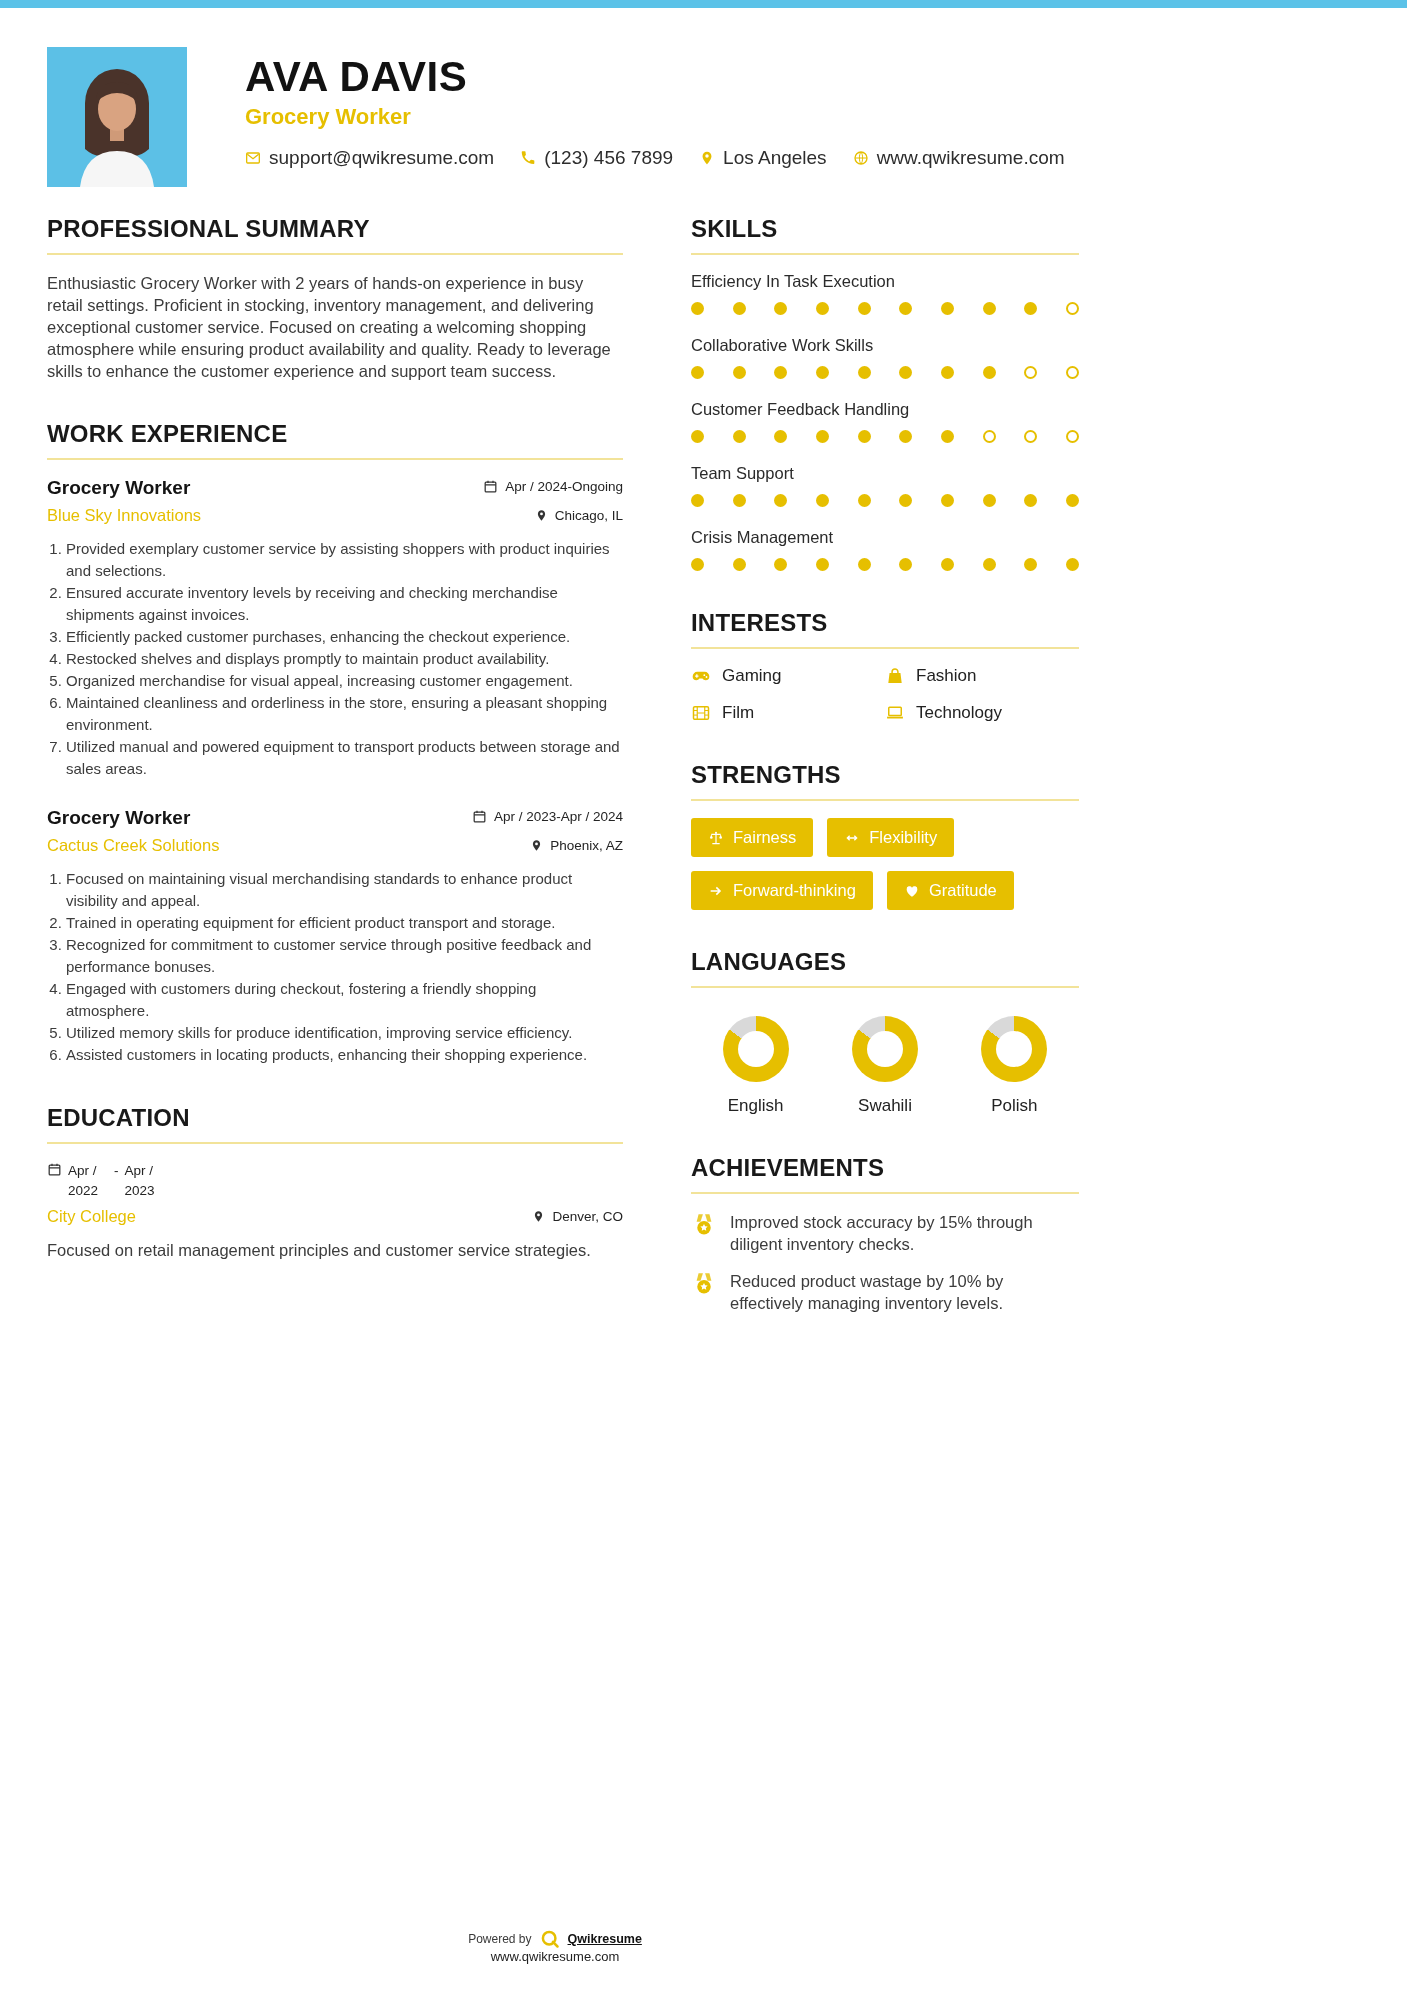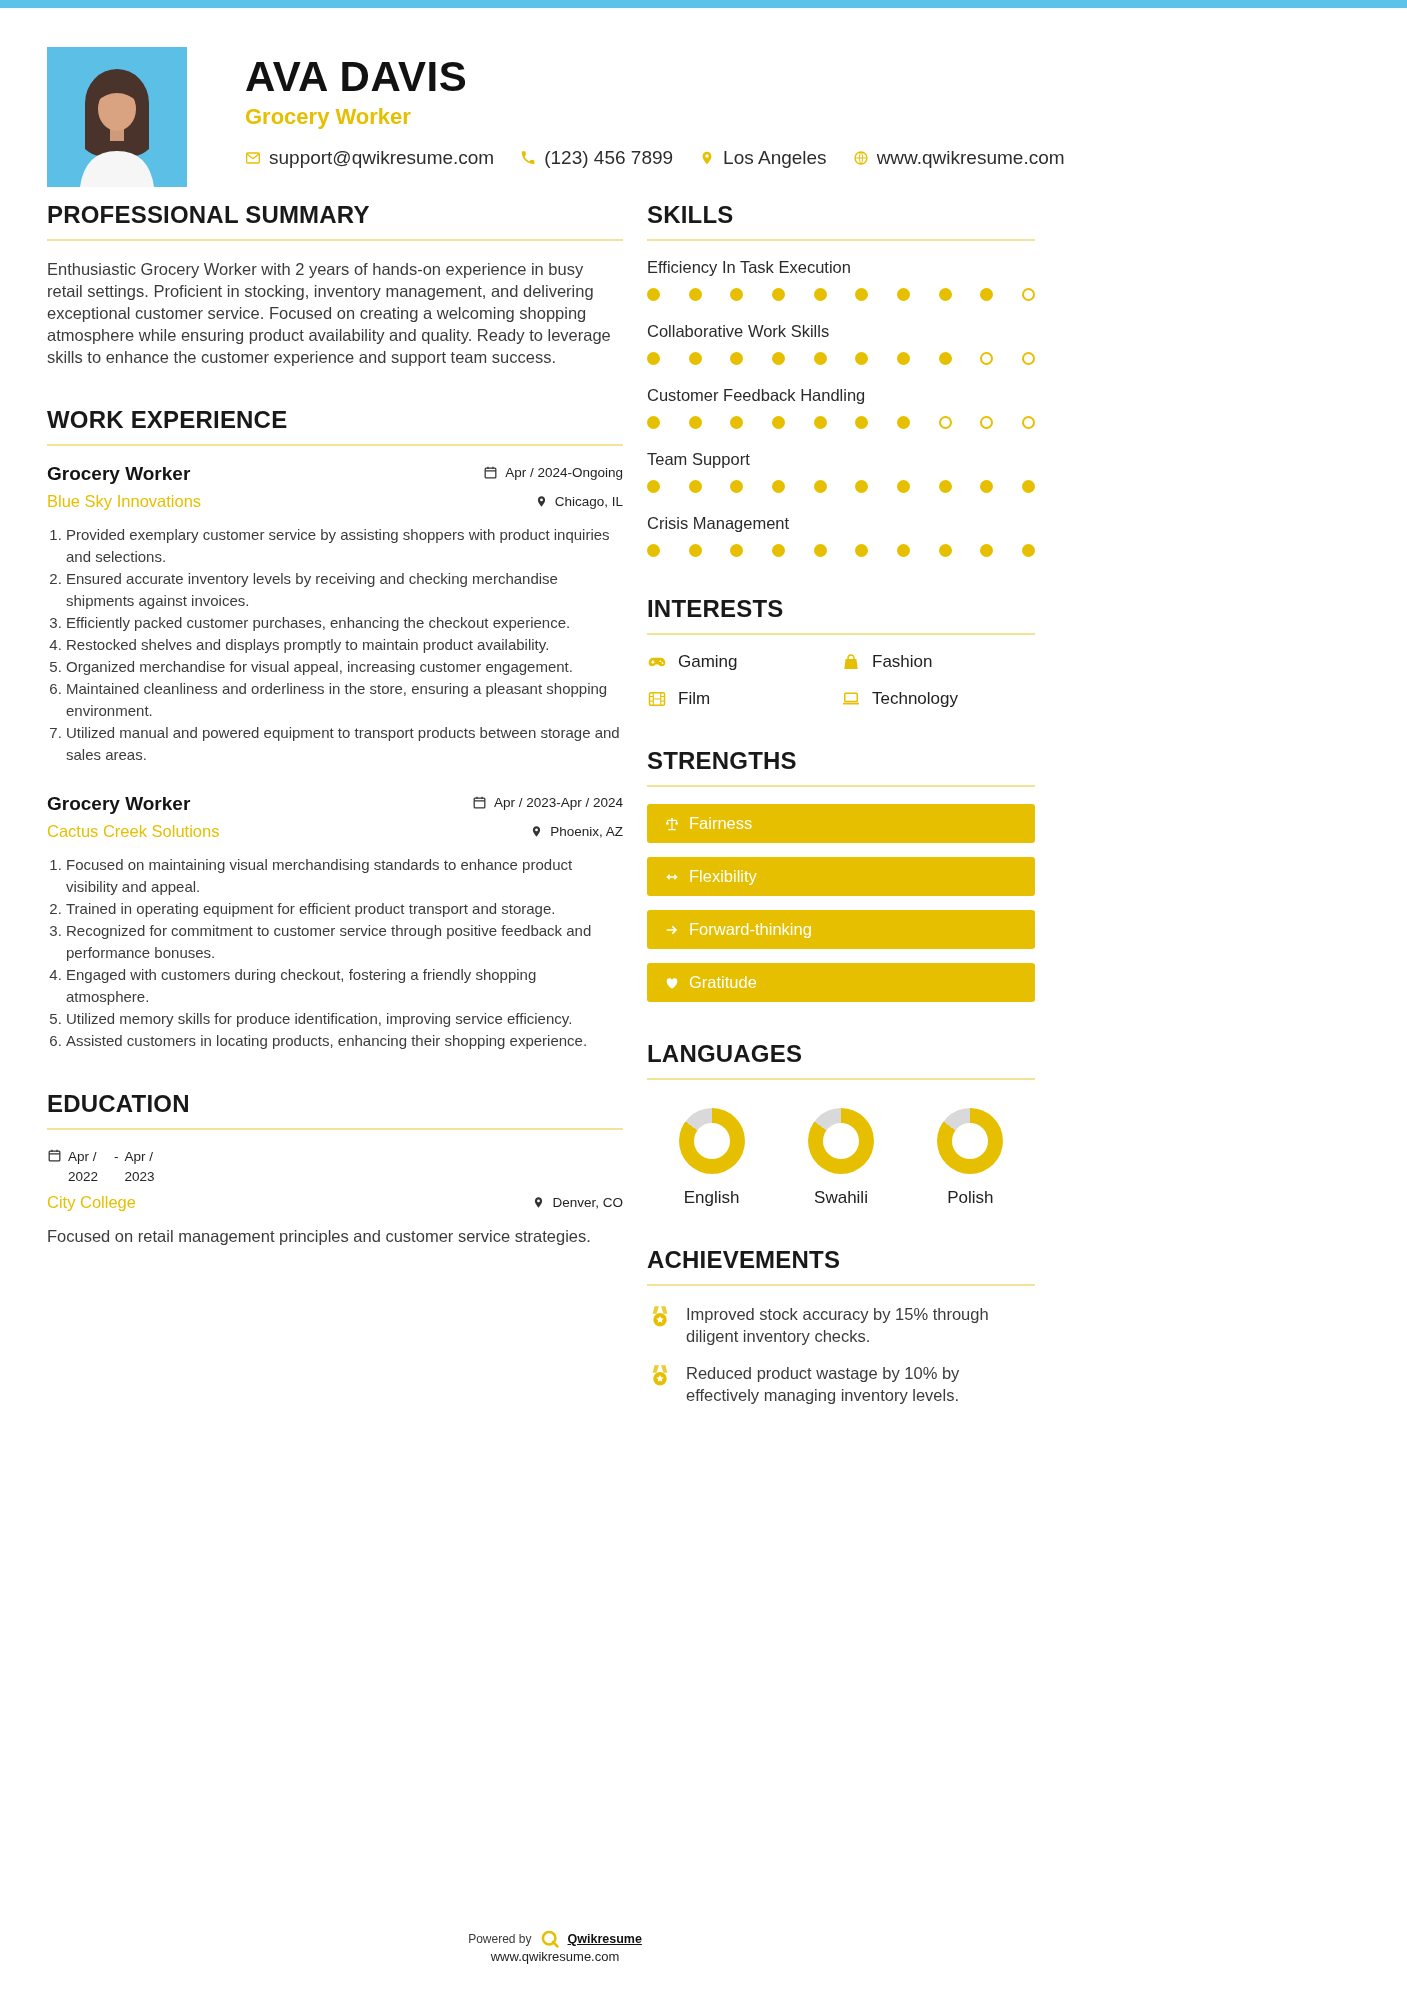--- a/index.html
+++ b/index.html
@@ -24,21 +24,21 @@
   .name{font-size:42px;font-weight:800;color:#121212;letter-spacing:.5px;line-height:1.05;}
   .job-title{font-size:22px;color:var(--accent);font-weight:600;margin-top:5px;}
   .contacts{display:flex;gap:26px;margin-top:17px;align-items:center;font-size:19px;color:#2d2d2d;}
   .contact{display:flex;align-items:center;gap:8px;white-space:nowrap;}
   .contact .icn{color:var(--accent);}
 
   .icn{display:inline-block;width:16px;height:16px;flex:none;}
   .icn svg{display:block;width:100%;height:100%;}
 
   
-  .cols{display:flex;gap:24px;margin-top:14px;align-items:flex-start;}
+  .cols{display:flex;gap:68px;margin-top:28px;align-items:flex-start;}
   .col-left{width:576px;flex:none;}
   .col-right{width:388px;flex:none;}
 
   .section{margin-top:38px;}
   .section.first{margin-top:0;}
   .sec-h{font-size:24px;font-weight:700;color:#191919;margin:0;padding-bottom:10px;border-bottom:2px solid var(--accent-pale);letter-spacing:.2px;}
   .sec-body{margin-top:17px;}
   .p{font-size:16.5px;line-height:22px;color:var(--body);}
 
   
@@ -66,21 +66,21 @@
   .dots{display:flex;justify-content:space-between;}
   .dot{width:13px;height:13px;border-radius:50%;background:var(--accent);}
   .dot.empty{background:#fff;border:2.5px solid var(--accent);}
 
   
   .int-grid{display:grid;grid-template-columns:1fr 1fr;row-gap:17px;}
   .int-item{display:flex;align-items:flex-start;gap:11px;font-size:17px;color:#222;}
   .int-item .icn{width:20px;height:20px;color:var(--accent);}
 
   
-  .str-wrap{display:flex;flex-wrap:wrap;gap:14px;flex-direction:column;}
+  .str-wrap{display:flex;flex-wrap:wrap;gap:14px;}
   .chip{display:flex;align-items:center;gap:9px;background:var(--accent);color:#fff;font-size:16.5px;font-weight:500;padding:10px 17px;border-radius:3px;}
   .chip .icn{width:16px;height:16px;color:#fff;}
 
   
   .langs{display:flex;}
   .lang{flex:1;display:flex;flex-direction:column;align-items:center;}
   .donut{width:66px;height:66px;border-radius:50%;display:grid;place-items:center;background:#d9d9d9;}
   .donut::after{content:"";width:36px;height:36px;border-radius:50%;background:#fff;}
   .lang-name{margin-top:14px;font-size:17px;color:#222;}
 

